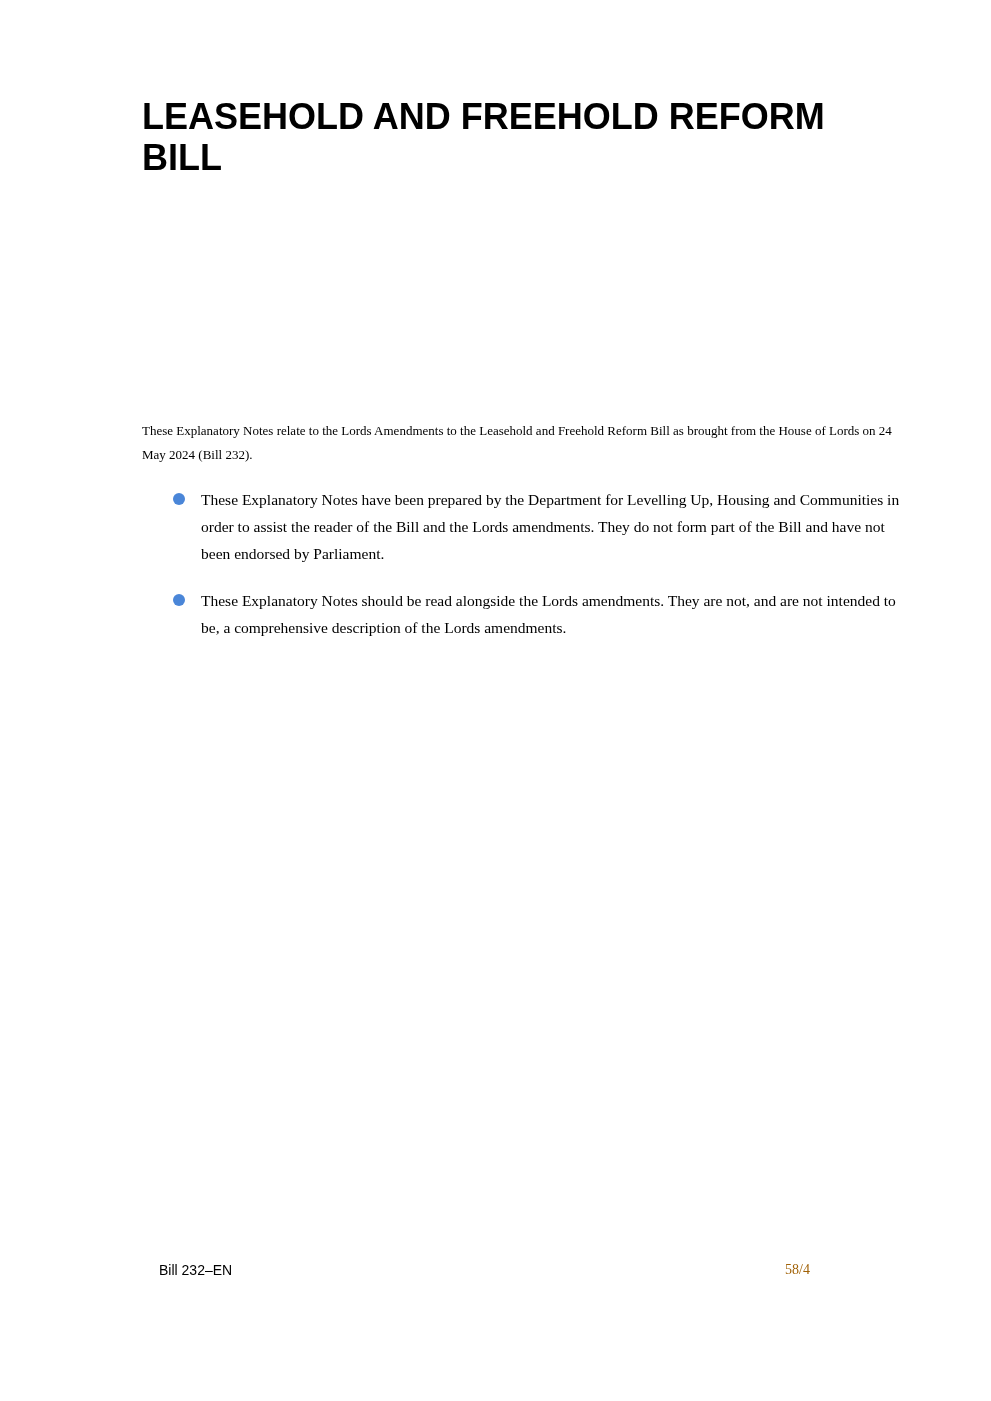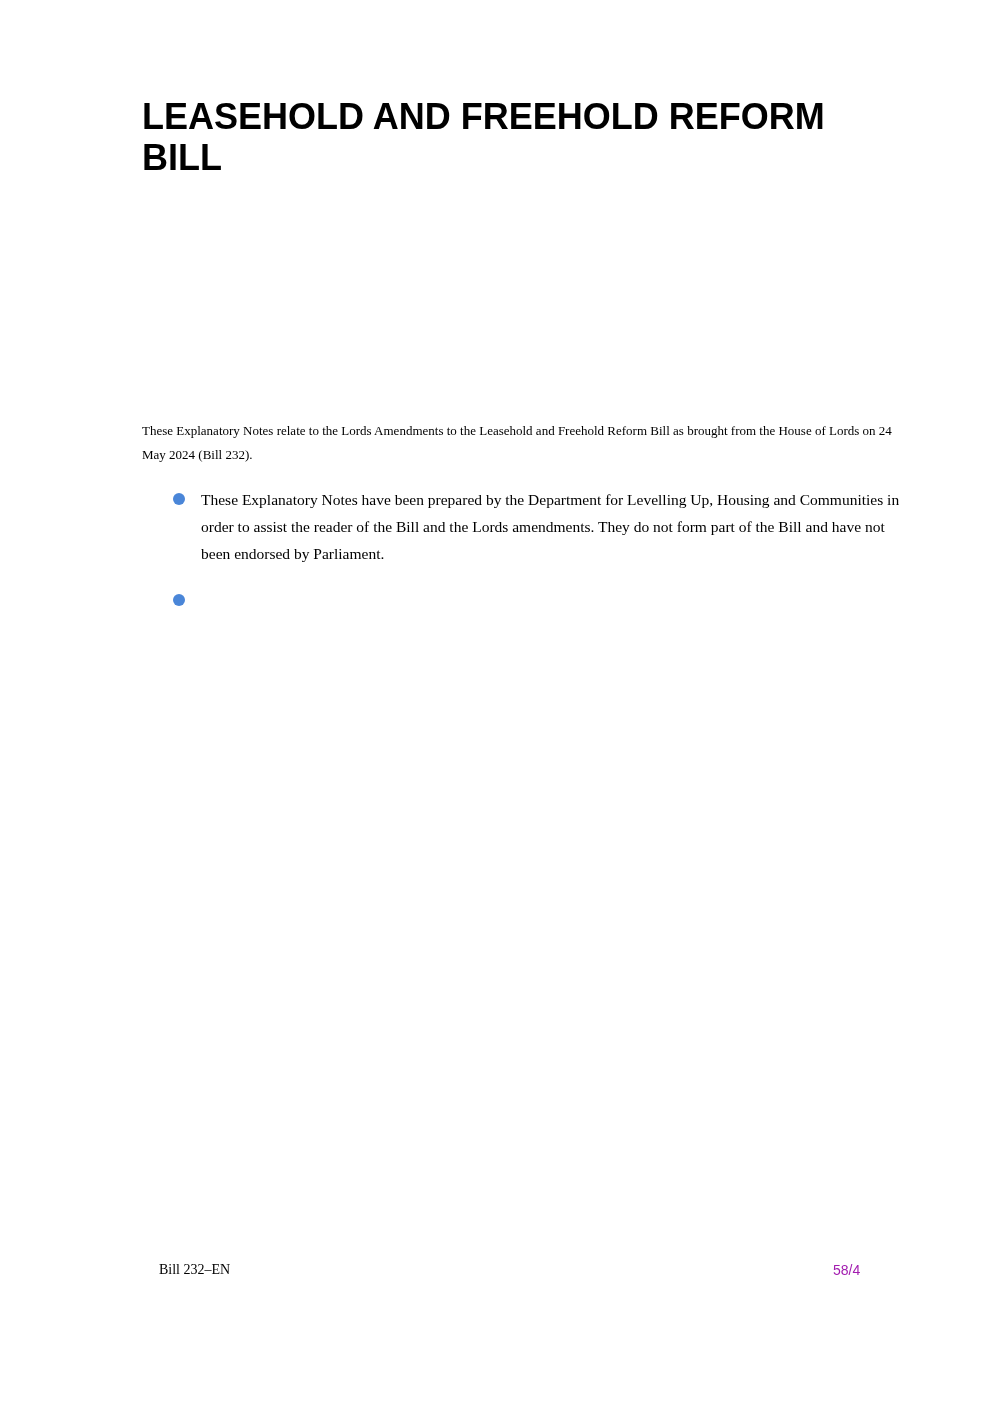--- a/index.html
+++ b/index.html
@@ -91,51 +91,51 @@
       top: 7px;
       width: 12px;
       height: 12px;
       border-radius: 50%;
       background: #4a86d8;
     }
     .footer-left {
       position: absolute;
       left: 159px;
       top: 1260px;
-      font-family: Liberation Serif, serif;
+      font-family: Liberation Sans, sans-serif;
       font-size: 14px;
       line-height: 20px;
       color: #000000;
       text-align: right;
     }
     .footer-right {
       position: absolute;
       left: 785px;
       top: 1260px;
-      font-family: Liberation Sans, sans-serif;
+      font-family: Liberation Serif, serif;
       font-size: 14px;
       line-height: 20px;
-      color: #a21caf;
-      margin-left: 48px;
+      color: #a16207;
     }
   </style>
 </head>
 <body>
 
 <div class="page">
   <h1 class="title">LEASEHOLD AND FREEHOLD REFORM BILL</h1>
 
 
   <p class="intro">These Explanatory Notes relate to the Lords Amendments to the Leasehold and Freehold Reform Bill as brought from the House of Lords on 24 May 2024 (Bill 232).</p>
 
   <ul class="bullets">
     <li class="bullet-item">
       <span class="bullet-dot"></span>
       <span>These Explanatory Notes have been prepared by the Department for Levelling Up, Housing and Communities in order to assist the reader of the Bill and the Lords amendments. They do not form part of the Bill and have not been endorsed by Parliament.</span>
     </li>
     <li class="bullet-item">
       <span class="bullet-dot"></span>
+      <span>These Explanatory Notes should be read alongside the Lords amendments. They are not, and are not intended to be, a comprehensive description of the Lords amendments.</span>
     </li>
   </ul>
 
   <div class="footer-left">Bill 232–EN</div>
   <div class="footer-right">58/4</div>
 </div>
 
 </body></html>

